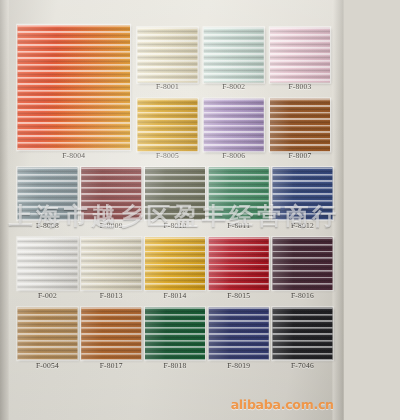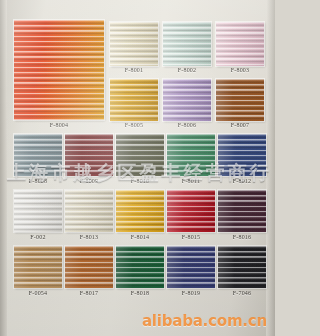--- a/index.html
+++ b/index.html
@@ -71,21 +71,21 @@
     color:rgba(255,255,255,.62);
     text-shadow:0 1px 1px rgba(0,0,0,.30);
     letter-spacing:0px;
     pointer-events:none;
   }
   #watermark span{flex:0 0 auto;padding:0 1px;}
 
   #alibaba{
     position:absolute;right:8px;bottom:6px;
     font-family:"DejaVu Sans", sans-serif;
-    font-size:15px;font-weight:700;
+    font-size:10px;font-weight:700;
     color:rgba(242,132,38,.80);
     letter-spacing:-.2px;
     text-shadow:0 1px 0 rgba(255,255,255,.5);
   }
 </style>
 </head>
 <body>
 
 <div id="page">
 

